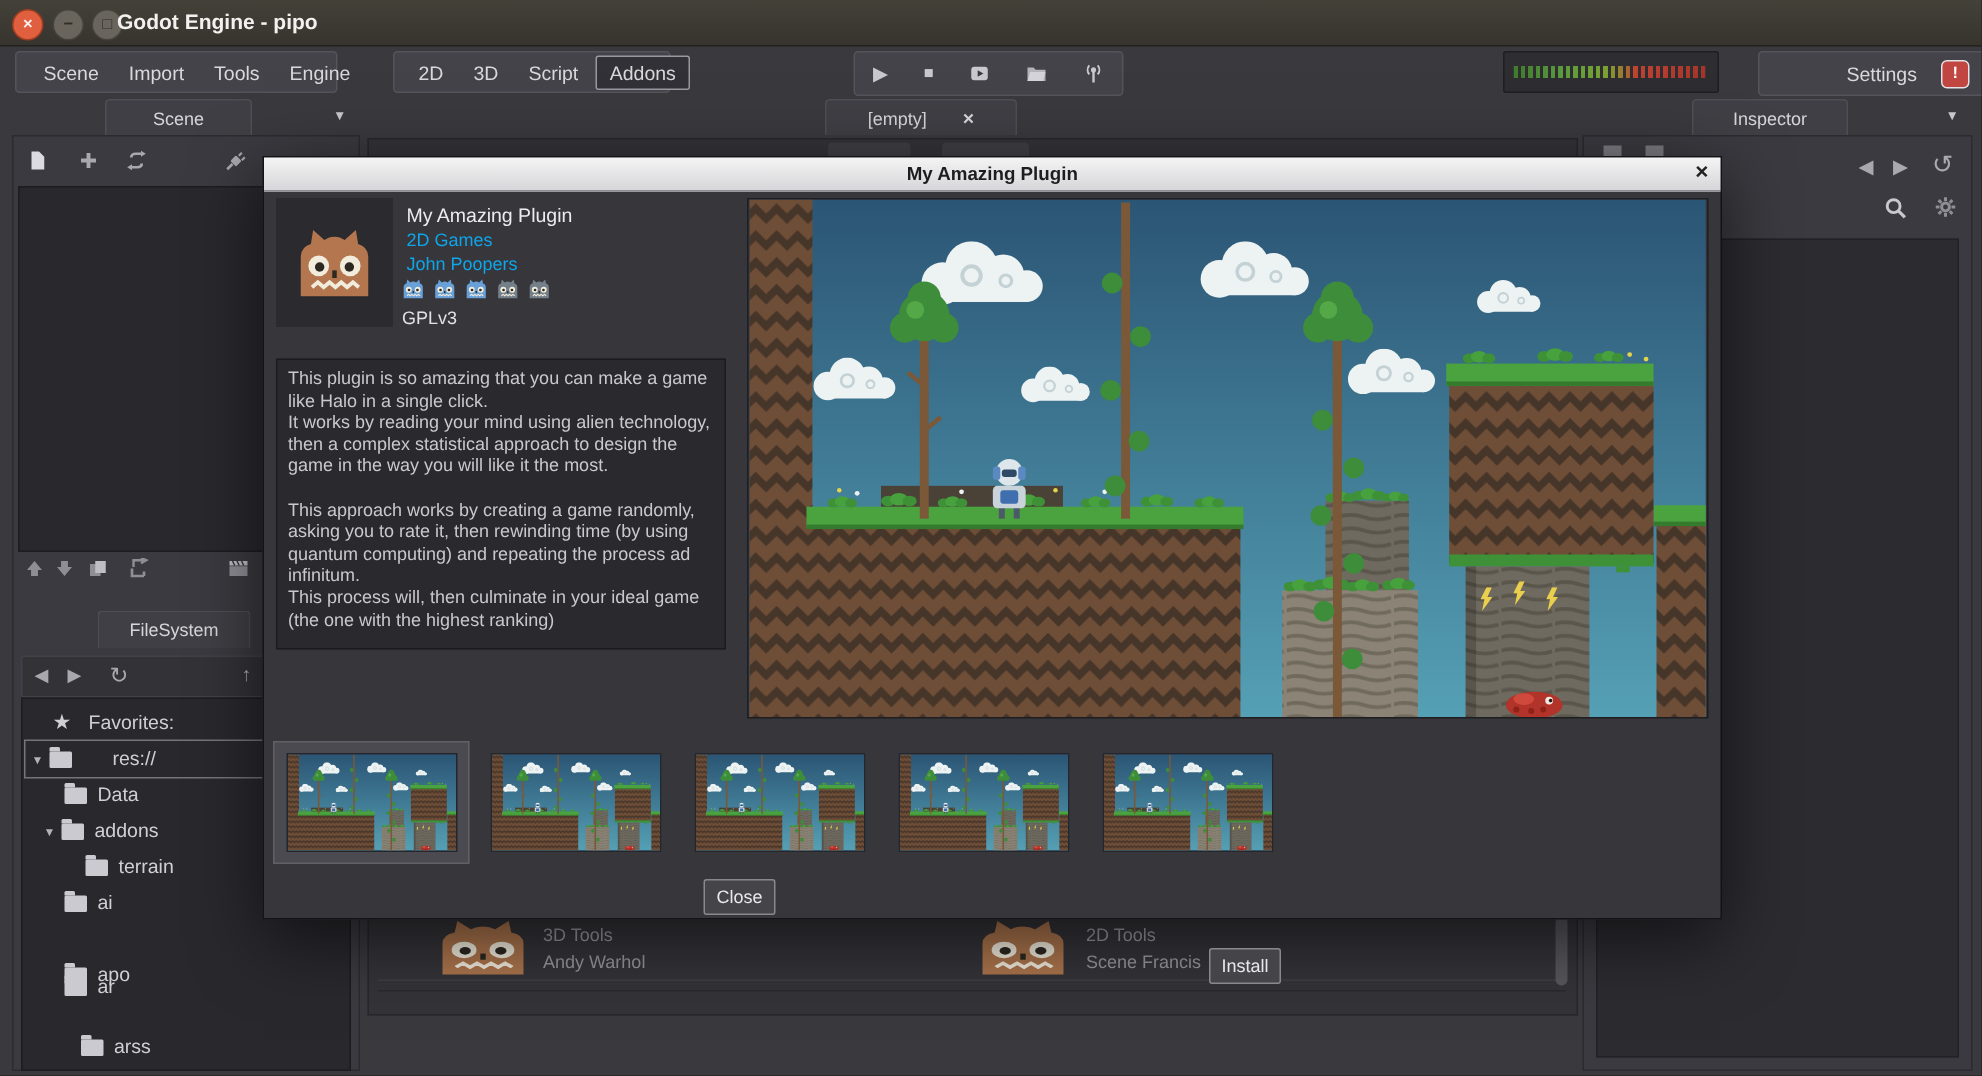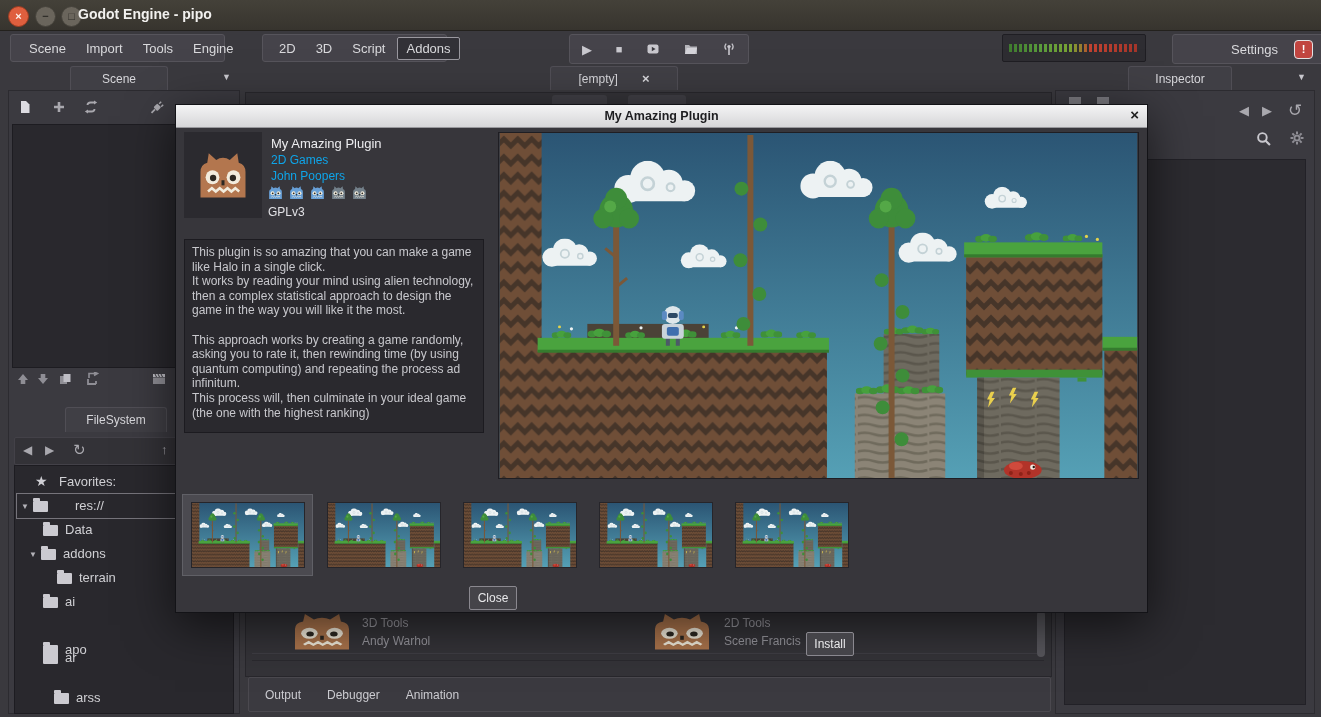--- a/index.html
+++ b/index.html
@@ -438,27 +438,20 @@
   <svg class="abs" style="left:646px;top:611px;color:#ab744c;" width="72" height="41" viewBox="0 0 40 34" preserveAspectRatio="none">
       <use href="#godot"></use>
     </svg>
   <span class="assettext" style="left:724px;top:616px;">2D Tools</span>
   <span class="assettext" style="left:724px;top:634px;">Scene Francis</span>
 
   <div class="abs" style="left:252px;top:653px;width:792px;height:1px;background:#3f3e44;"></div>
   <div class="abs" style="left:252px;top:660px;width:792px;height:1px;background:#2a292e;"></div>
   <div class="abs" style="left:1037px;top:611px;width:8px;height:46px;background:#57565c;border-radius:4px;"></div>
 
-  <div class="abs bottombar">
-    <div style="display:flex;align-items:center;height:100%;padding-left:16px;">
-      <span class="btab">Output</span>
-      <span class="btab">Debugger</span>
-      <span class="btab">Animation</span>
-    </div>
-  </div>
 
   <div class="abs" style="left:1055px;top:90px;width:258px;height:622px;background:#3b3a40;border:1px solid #2c2b30;">
     <div style="position:absolute;left:13px;top:6px;width:12px;height:9px;background:#7b7a80;"></div>
     <div style="position:absolute;left:41px;top:6px;width:12px;height:9px;background:#7b7a80;"></div>
     <span class="toolglyph" style="left:183px;top:12px;font-size:13px;">◀</span>
     <span class="toolglyph" style="left:206px;top:12px;font-size:13px;">▶</span>
     <span class="toolglyph" style="left:232px;top:9px;font-size:17px;">↺</span>
     <svg class="abs" style="left:200px;top:40px;" width="15" height="15">
         <use href="#i-search"></use>
       </svg>

